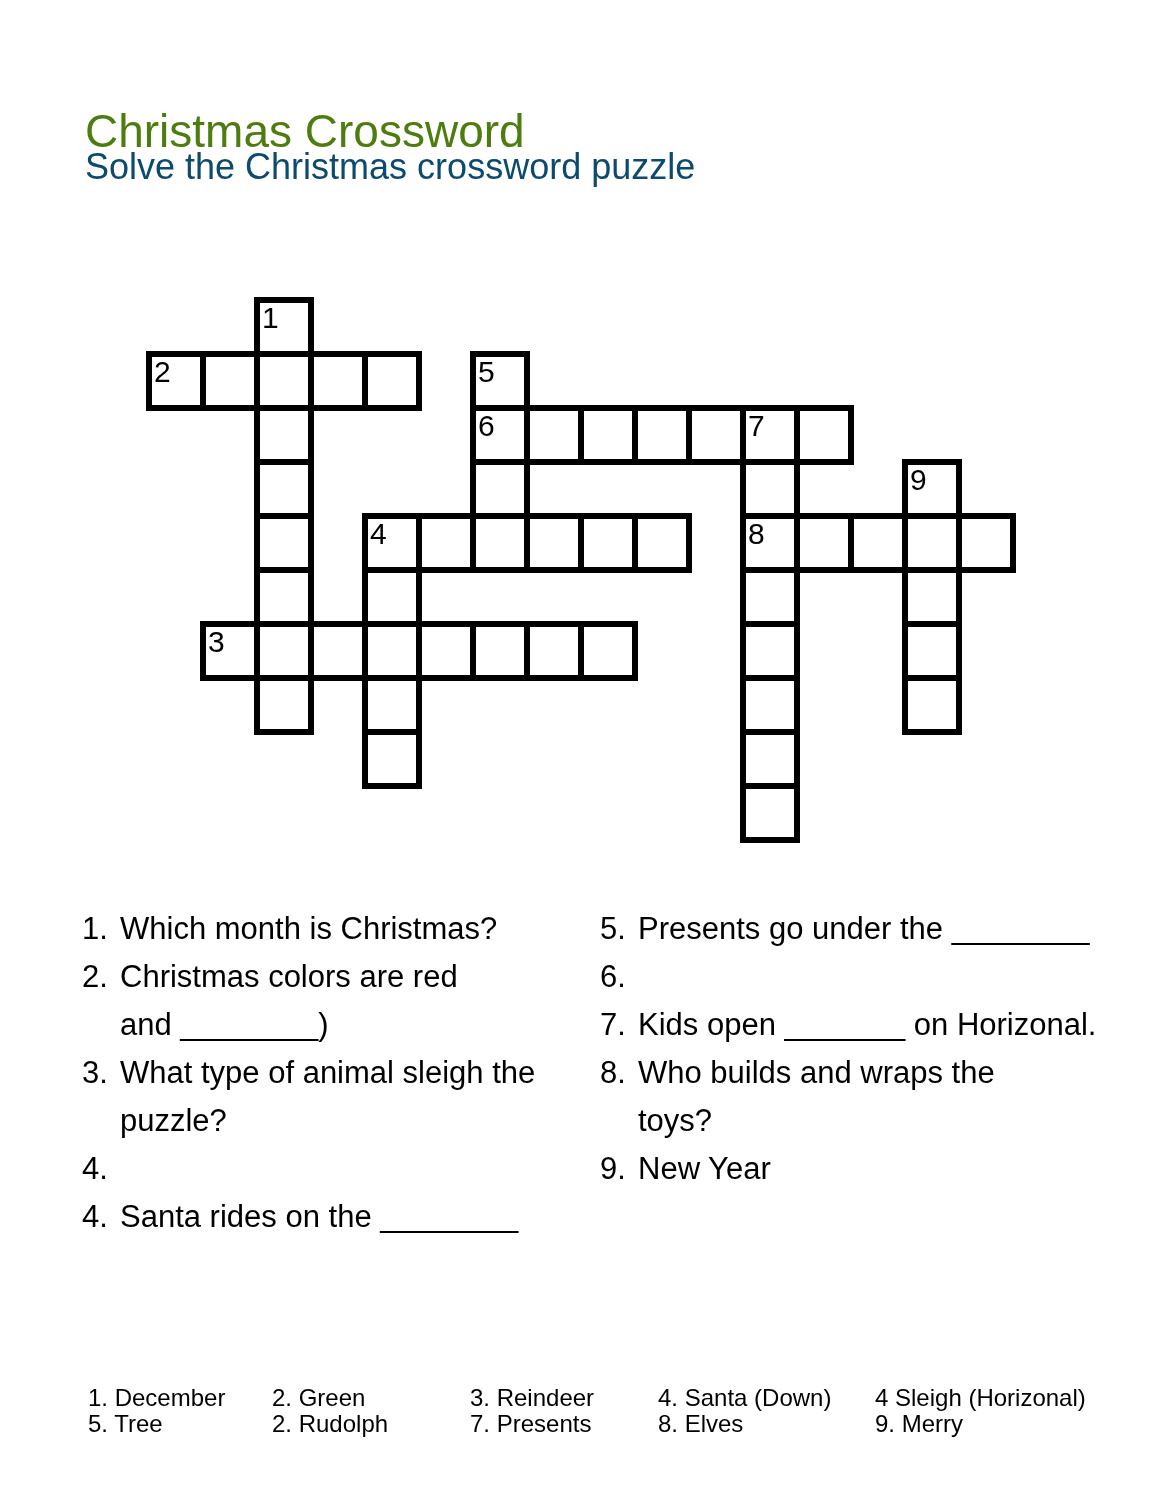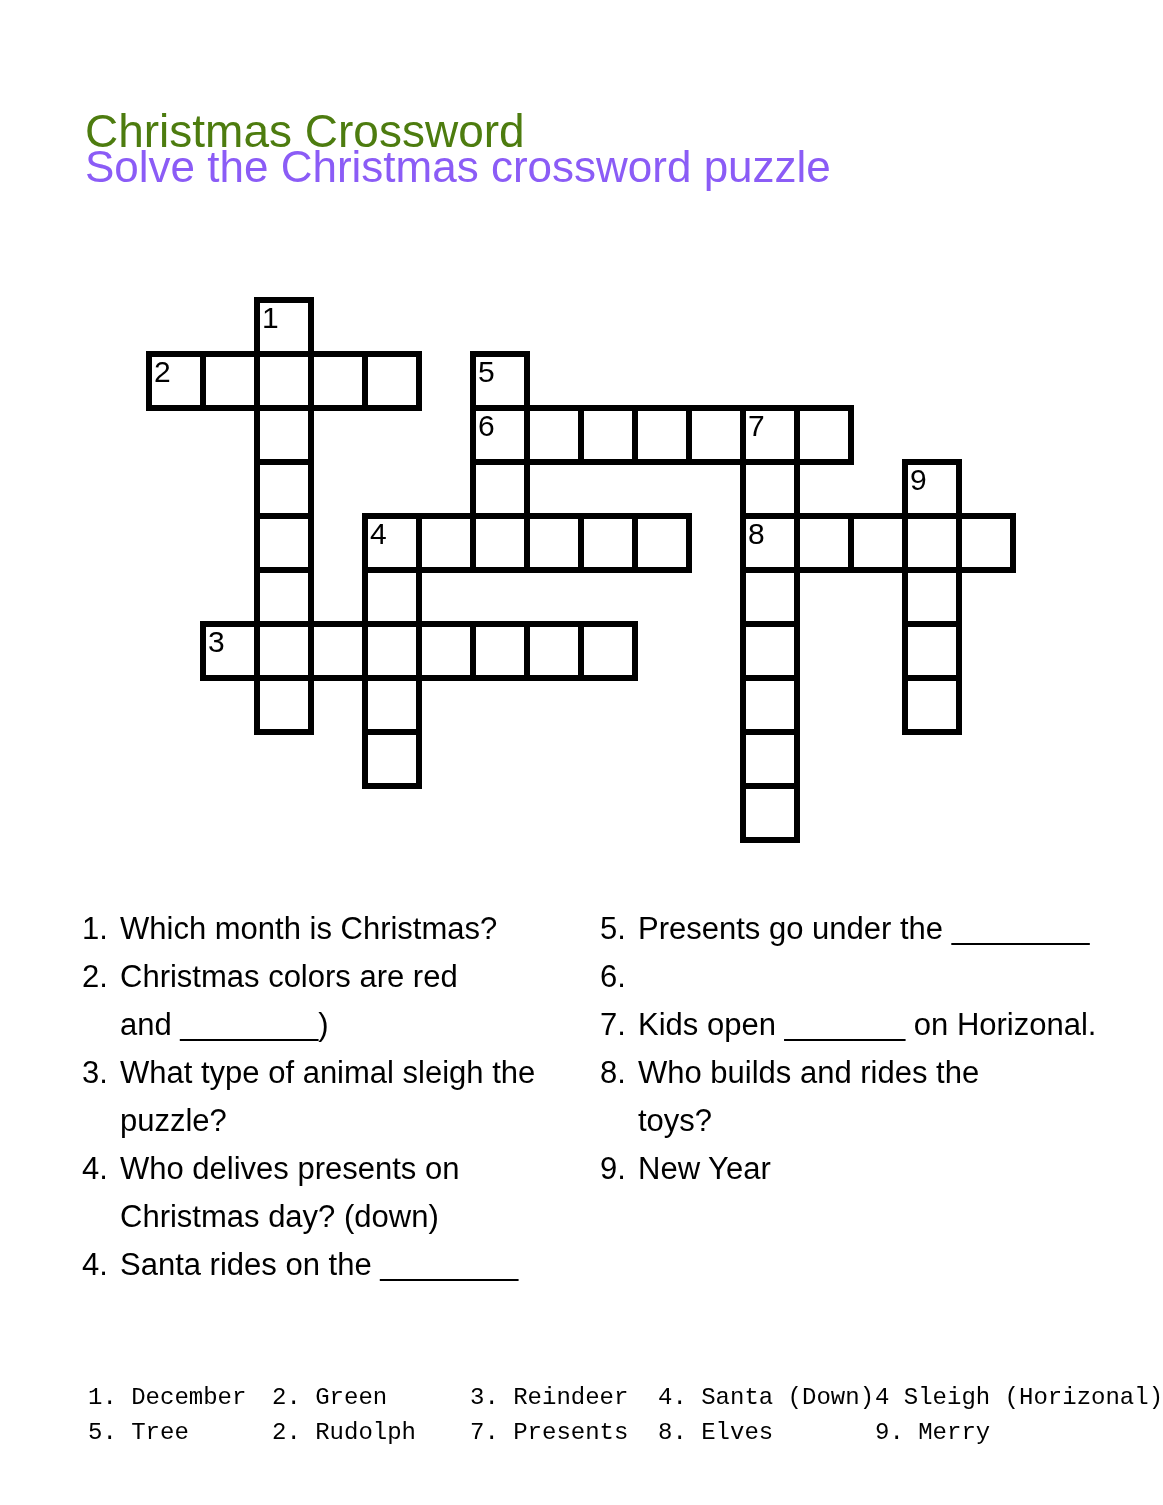--- a/index.html
+++ b/index.html
@@ -10,21 +10,21 @@
     font-family:"Liberation Sans", sans-serif;
     overflow:hidden;
   }
   .page-title{
     position:absolute;left:85px;top:76px;
     font-size:46px;line-height:48px;font-weight:500;
     letter-spacing:0px;
   }
   .page-subtitle{
     position:absolute;left:85px;top:148px;
-    font-size:44px;line-height:38px;color:#8b5cf6;
+    font-size:36px;line-height:38px;color:#0c4a6e;
   }
   
   .grid{position:absolute;left:0;top:0;}
   .cell{
     position:absolute;
     box-sizing:border-box;
     width:60px;height:60px;
     border:6px solid #000;
     background:#fff;
   }
@@ -37,22 +37,22 @@
   .clue-col{position:absolute;top:905px;font-size:31px;color:#000;}
   .clue{display:flex;}
   .clue-num{flex:0 0 38px;height:48px;line-height:48px;}
   .clue-lines{}
   .clue-line{height:48px;line-height:48px;white-space:nowrap;}
   
   .answers{
     position:absolute;left:88px;top:1386px;
     display:grid;
     grid-template-columns:184px 198px 188px 217px auto;
-    row-gap:11px;
-    font-size:24px;line-height:24px;color:#000;font-family:Liberation Mono, monospace;
+    row-gap:2px;
+    font-size:24px;line-height:24px;color:#000;
   }
   .answer-item{white-space:nowrap;}
 </style>
 </head>
 <body>
 
 <div class="page">
 
   <h1 class="page-title" style="color: #4d7c0f;">Christmas Crossword</h1>
 
@@ -138,24 +138,20 @@
       </div>
       <div class="clue">
         <div class="clue-num">3.</div>
         <div class="clue-lines">
           <div class="clue-line">What type of animal sleigh the</div>
           <div class="clue-line">puzzle?</div>
         </div>
       </div>
       <div class="clue">
         <div class="clue-num">4.</div>
-        <div class="clue-lines">
-          <div class="clue-line">Who delives presents on</div>
-          <div class="clue-line">Christmas day? (down)</div>
-        </div>
       </div>
       <div class="clue">
         <div class="clue-num">4.</div>
         <div class="clue-lines">
           <div class="clue-line">Santa rides on the ________</div>
         </div>
       </div>
     </div>
 
   <div class="clue-col" id="clues-right" style="left:600px;">
@@ -170,21 +166,21 @@
       </div>
       <div class="clue">
         <div class="clue-num">7.</div>
         <div class="clue-lines">
           <div class="clue-line">Kids open _______ on Horizonal.</div>
         </div>
       </div>
       <div class="clue">
         <div class="clue-num">8.</div>
         <div class="clue-lines">
-          <div class="clue-line">Who builds and rides the</div>
+          <div class="clue-line">Who builds and wraps the</div>
           <div class="clue-line">toys?</div>
         </div>
       </div>
       <div class="clue">
         <div class="clue-num">9.</div>
         <div class="clue-lines">
           <div class="clue-line">New Year</div>
         </div>
       </div>
     </div>

